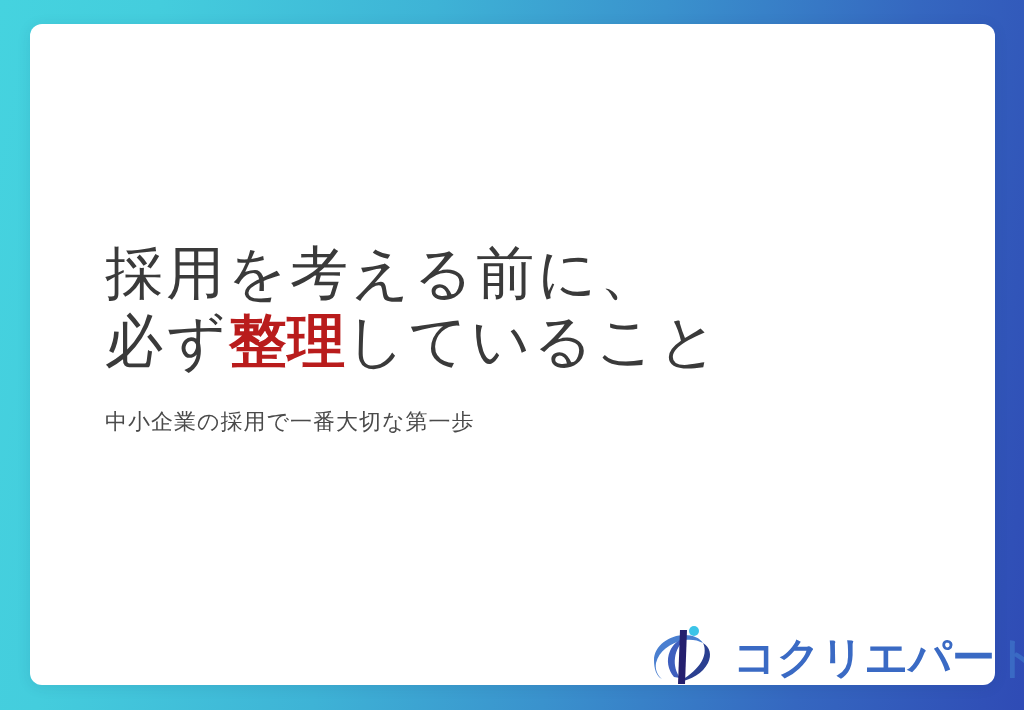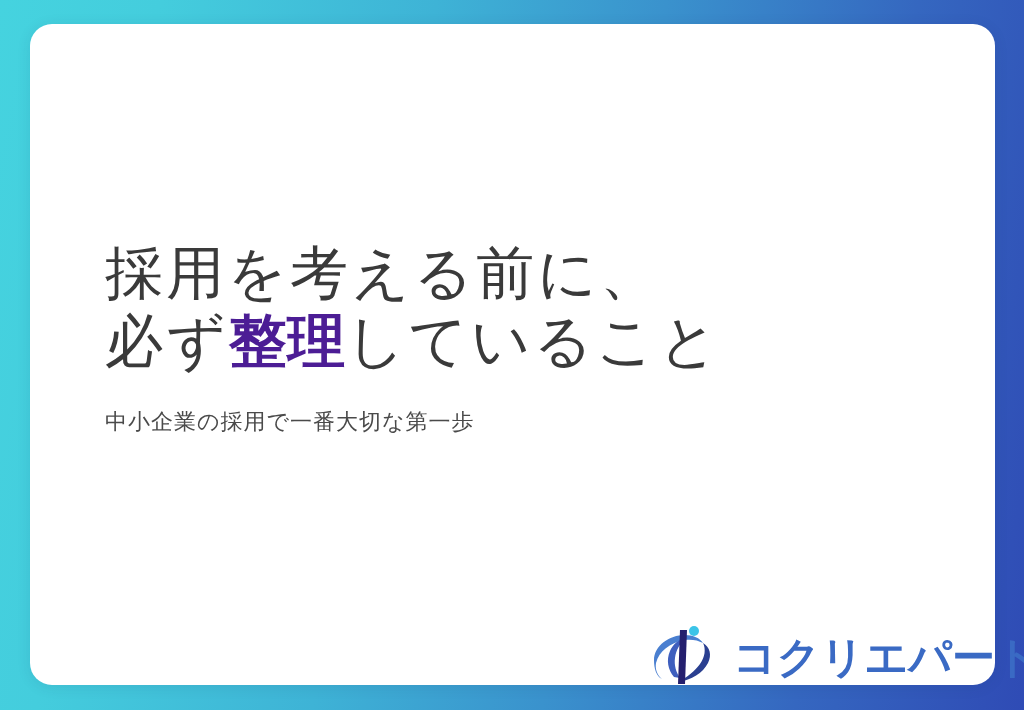--- a/index.html
+++ b/index.html
@@ -24,21 +24,21 @@
     overflow: hidden;
   }
 
   .slide-card {
     position: absolute;
     left: 30px;
     top: 24px;
     width: 965px;
     height: 661px;
     background: #ffffff;
-    border-radius: 22px;
+    border-radius: 12px;
     box-shadow: 0 2px 14px rgba(20, 50, 90, 0.10);
   }
 
   .content-block {
     position: absolute;
     left: 75px;
     top: 215px;
     width: 800px;
   }
 
@@ -47,21 +47,21 @@
     font-size: 58px;
     line-height: 68px;
     font-weight: 300;
     letter-spacing: 0.055em;
     white-space: nowrap;
   }
 
   .title-line { display: block; }
 
   .highlight {
-    color: #4c1d95;
+    color: #b91c1c;
     font-weight: 700;
     letter-spacing: 0.01em;
   }
 
   .slide-subtitle {
     margin-top: 32px;
     color: #4a4a4a;
     font-size: 22px;
     line-height: 30px;
     font-weight: 400;

